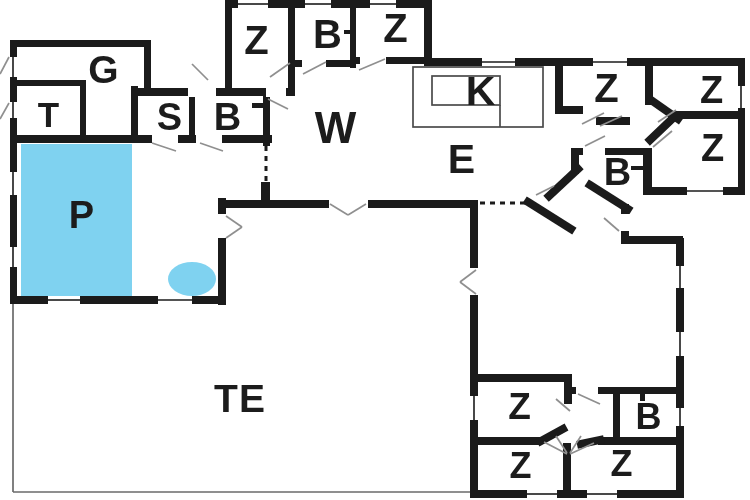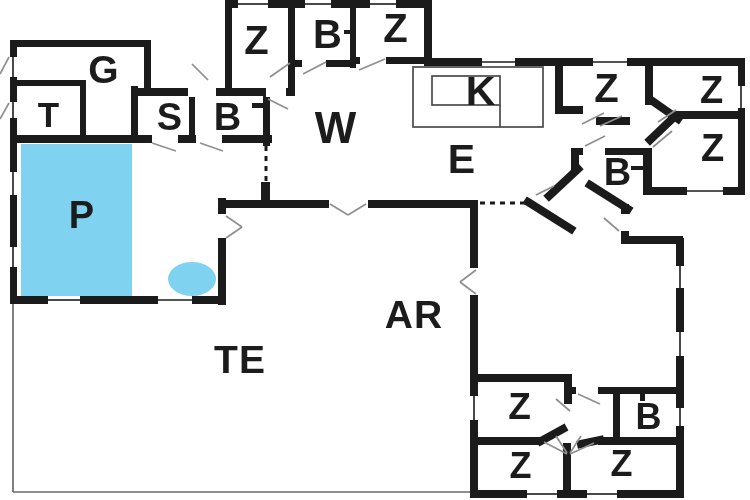--- a/index.html
+++ b/index.html
@@ -212,19 +212,18 @@
   <div class="room-label" style="left:328px;top:34px;font-size:40px;">B</div>
   <div class="room-label" style="left:396px;top:28px;font-size:40px;">Z</div>
   <div class="room-label" style="left:336px;top:128px;font-size:44px;">W</div>
   <div class="room-label" style="left:481px;top:91px;font-size:41px;">K</div>
   <div class="room-label" style="left:462px;top:159px;font-size:41px;">E</div>
   <div class="room-label" style="left:607px;top:88px;font-size:40px;">Z</div>
   <div class="room-label" style="left:712px;top:90px;font-size:38px;">Z</div>
   <div class="room-label" style="left:713px;top:148px;font-size:38px;">Z</div>
   <div class="room-label" style="left:618px;top:172px;font-size:38px;">B</div>
   <div class="room-label" style="left:82px;top:215px;font-size:38px;">P</div>
-  <div class="room-label" style="left:414px;top:314px;font-size:39px;">AR</div>
-  <div class="room-label" style="left:240px;top:359px;font-size:39px;text-align:right;">TE</div>
+  <div class="room-label" style="left:240px;top:398px;font-size:39px;text-align:right;">TE</div>
   <div class="room-label" style="left:520px;top:406px;font-size:37px;">Z</div>
   <div class="room-label" style="left:649px;top:417px;font-size:36px;">B</div>
   <div class="room-label" style="left:521px;top:466px;font-size:36px;">Z</div>
   <div class="room-label" style="left:622px;top:464px;font-size:36px;">Z</div>
 </div>
 
 </body></html>

